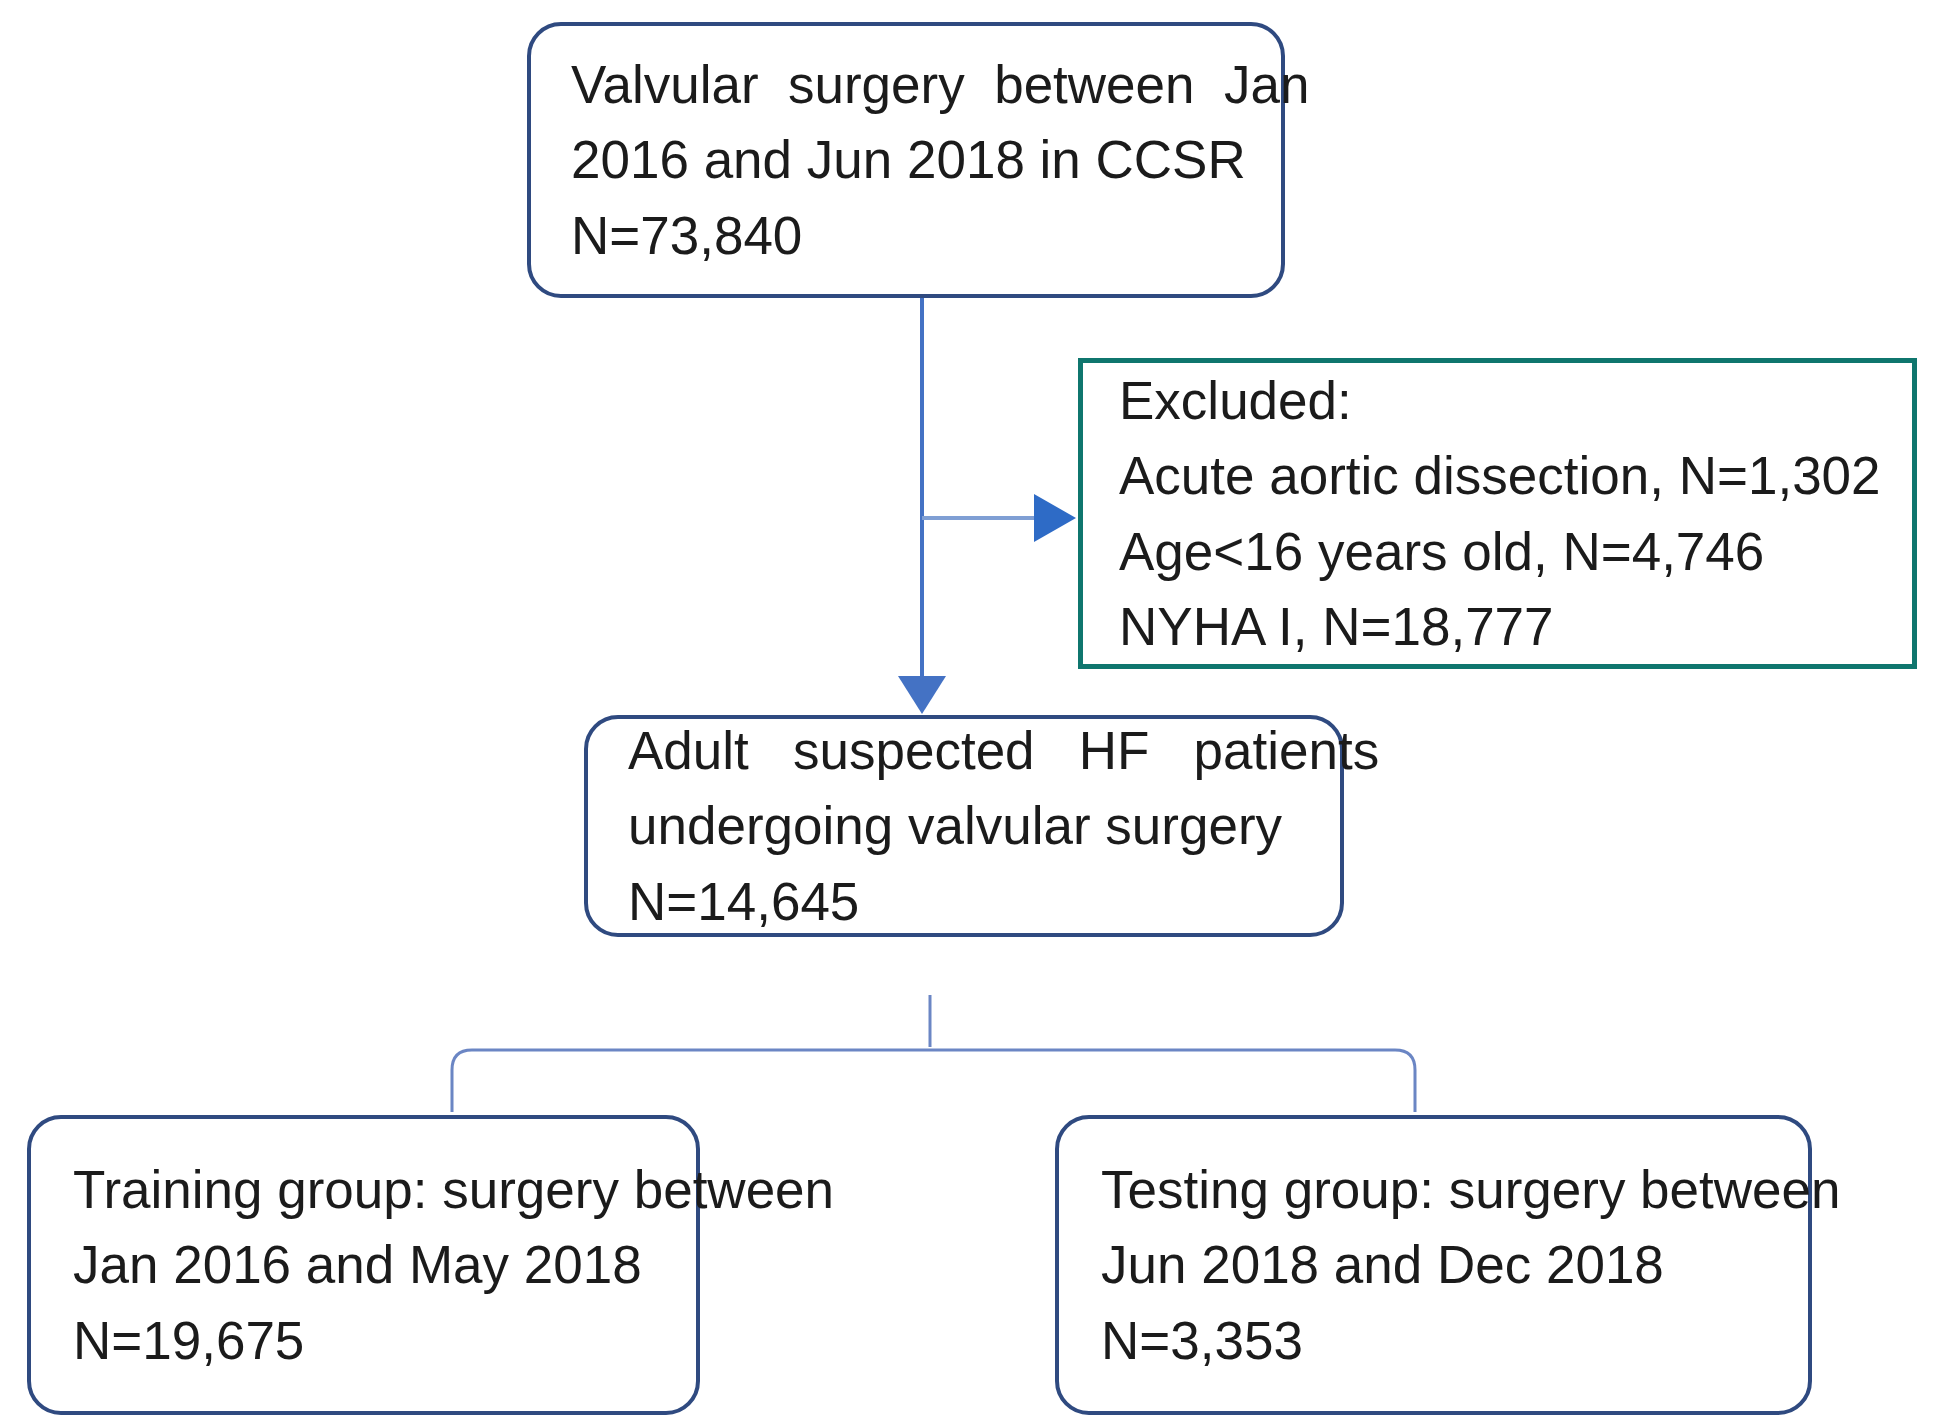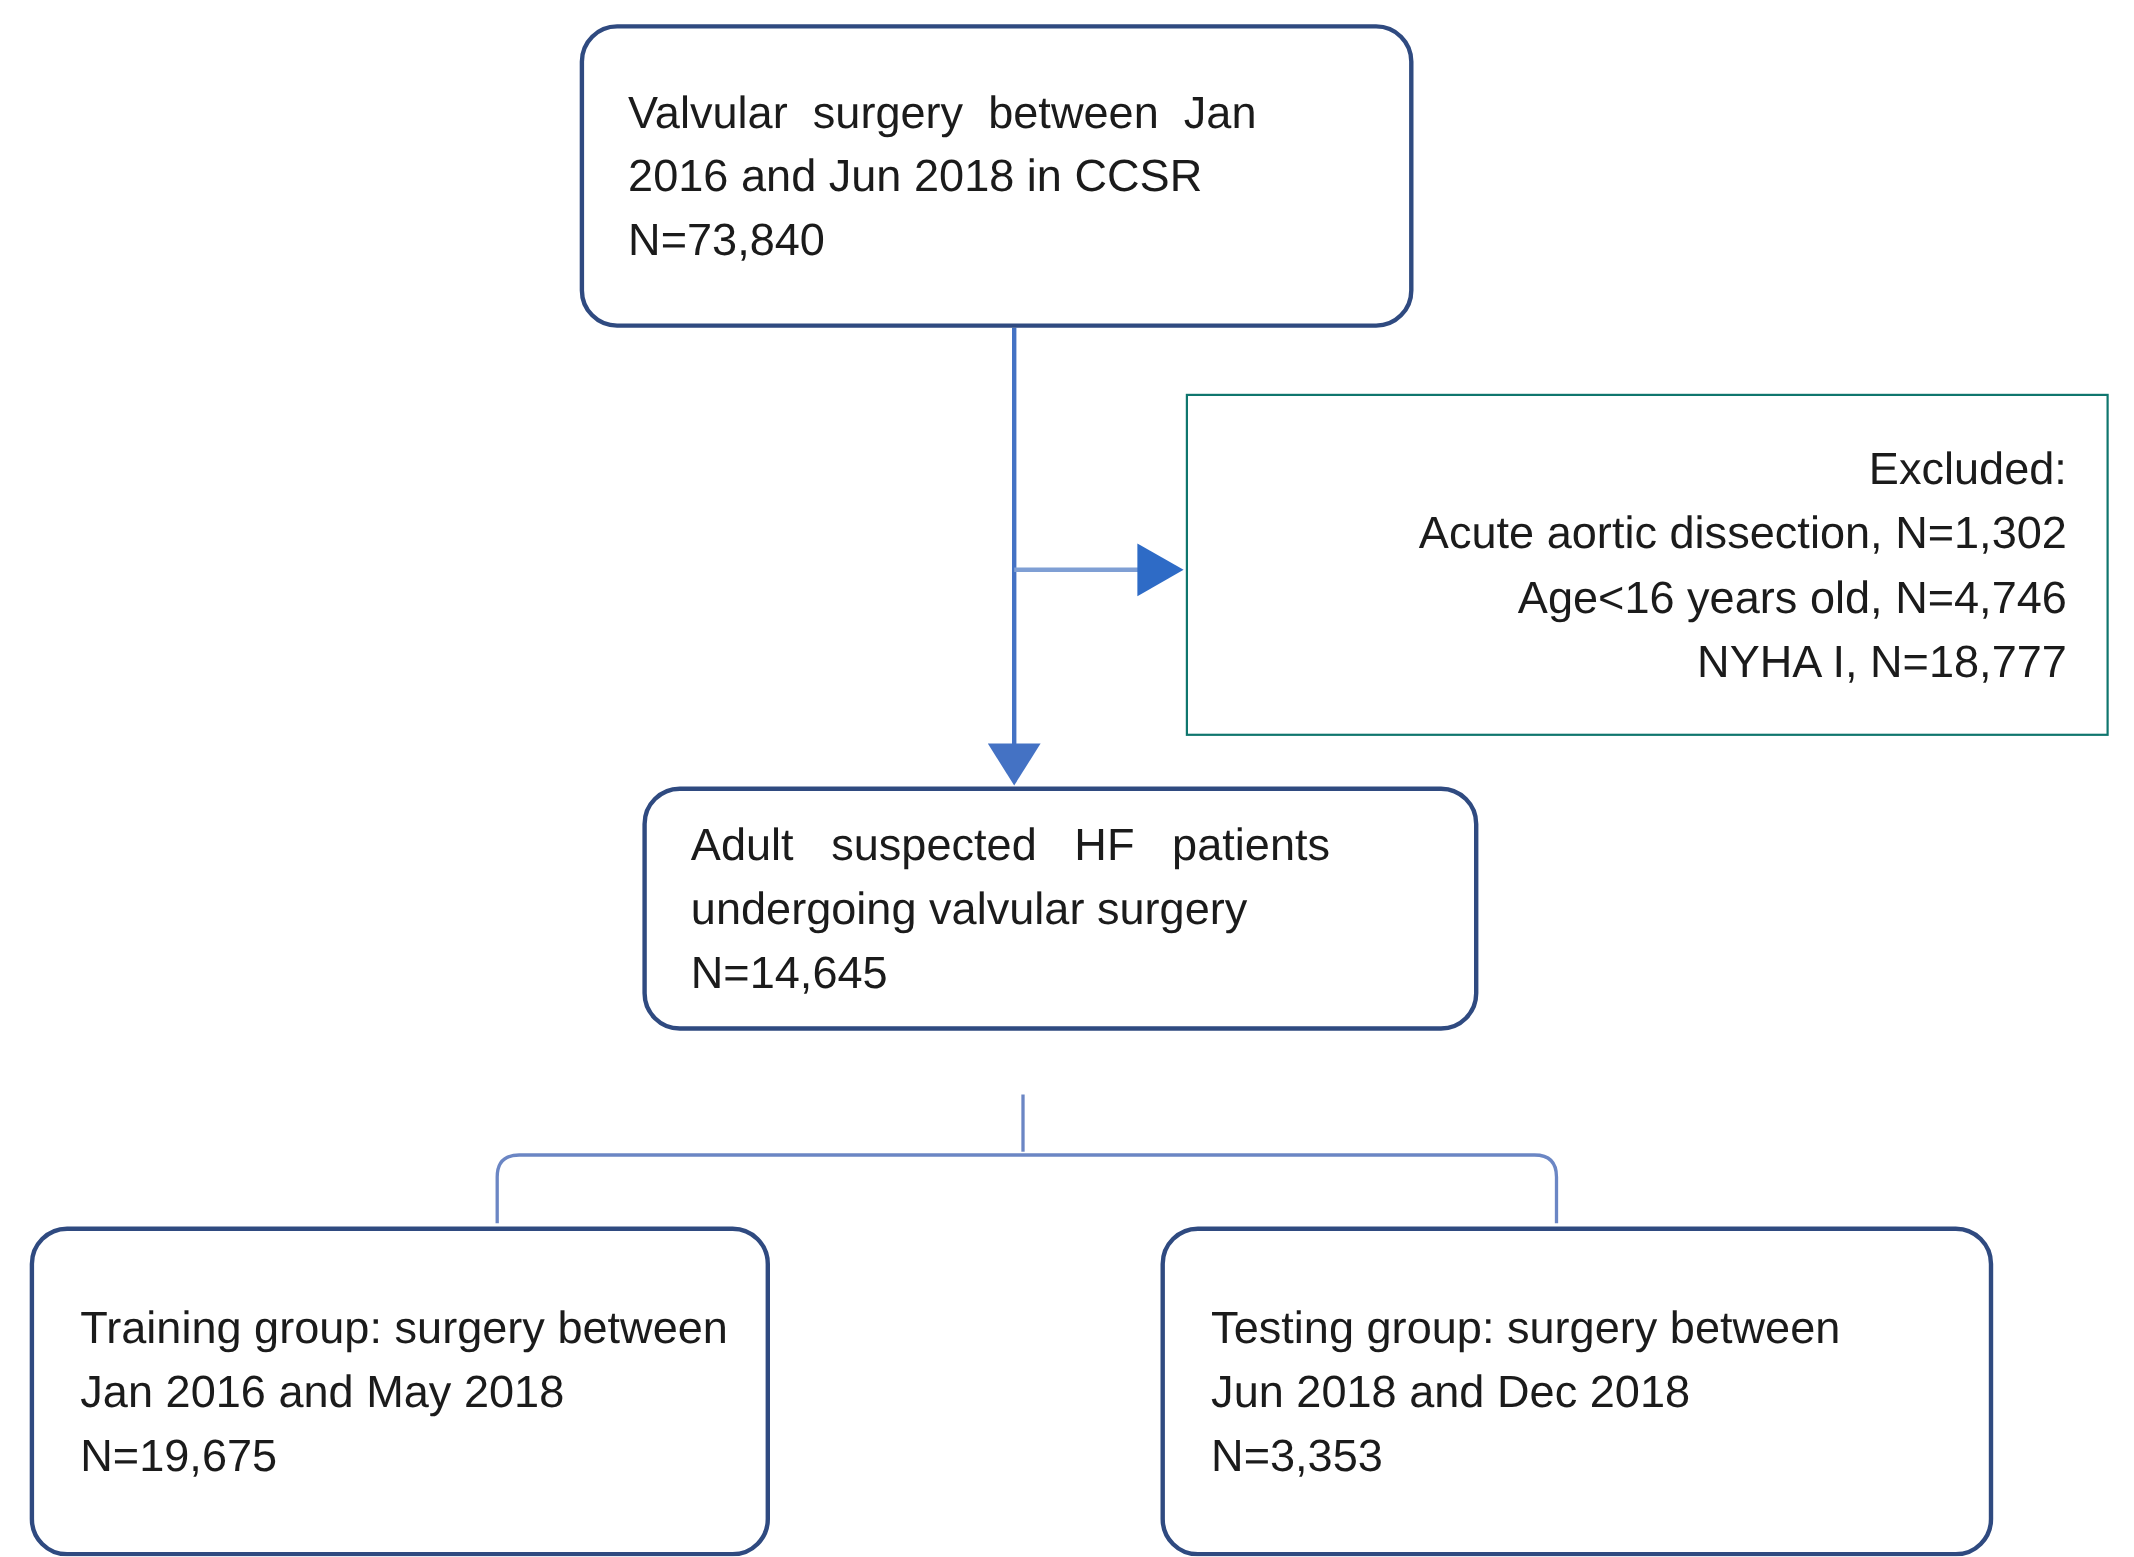--- a/index.html
+++ b/index.html
@@ -21,27 +21,26 @@
     background: #ffffff;
     display: flex;
     flex-direction: column;
     justify-content: center;
   }
   .node.rounded {
     border: 4px solid #2F4A80;
     border-radius: 34px;
   }
   .node.square {
-    border: 2px solid #0f766e;
+    border: 5px solid #0f766e;
     border-radius: 0;
-    text-align: right;
   }
   .node .line {
     color: #1b1b1b;
-    font-size: 41px;
+    font-size: 53px;
     line-height: 1.42;
     white-space: pre;
   }
   .node .line.justify {
     
     letter-spacing: 0px;
   }
   .pad-a { padding: 0 40px; }
   .pad-b { padding: 0 36px; }
   .pad-c { padding: 0 42px; }

